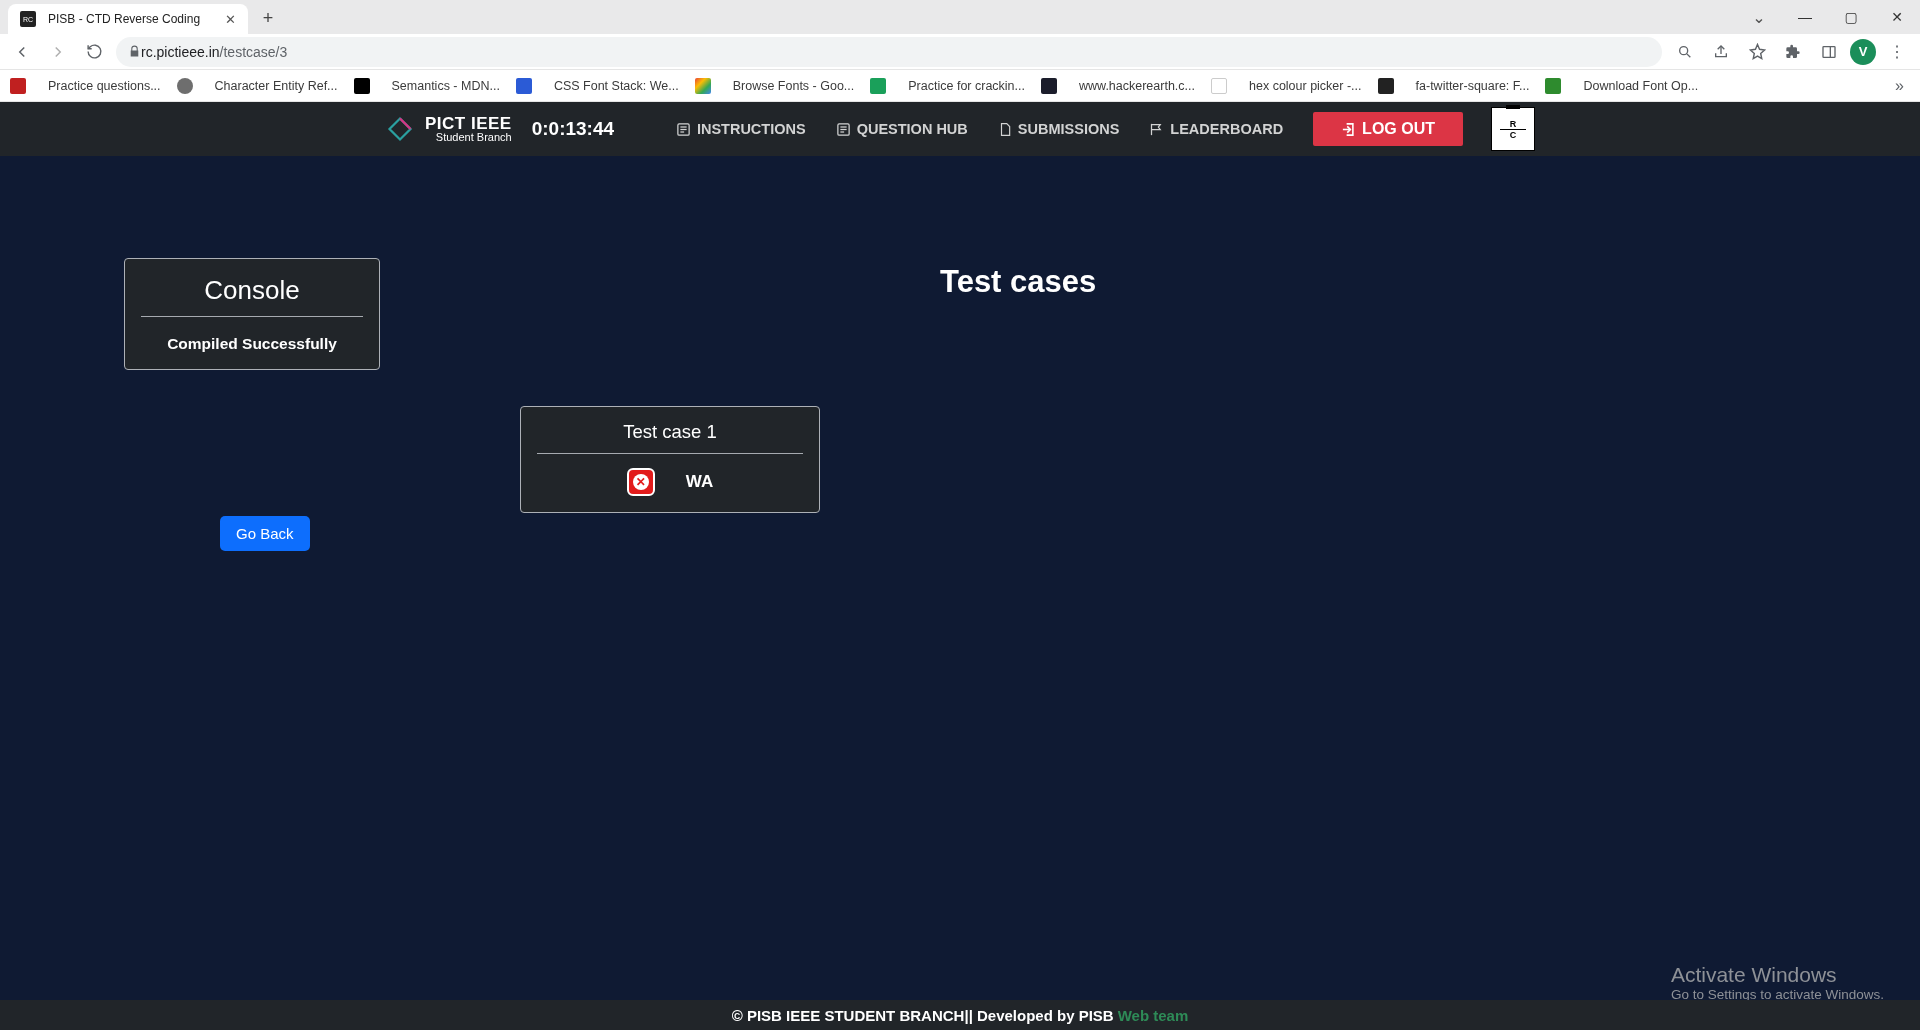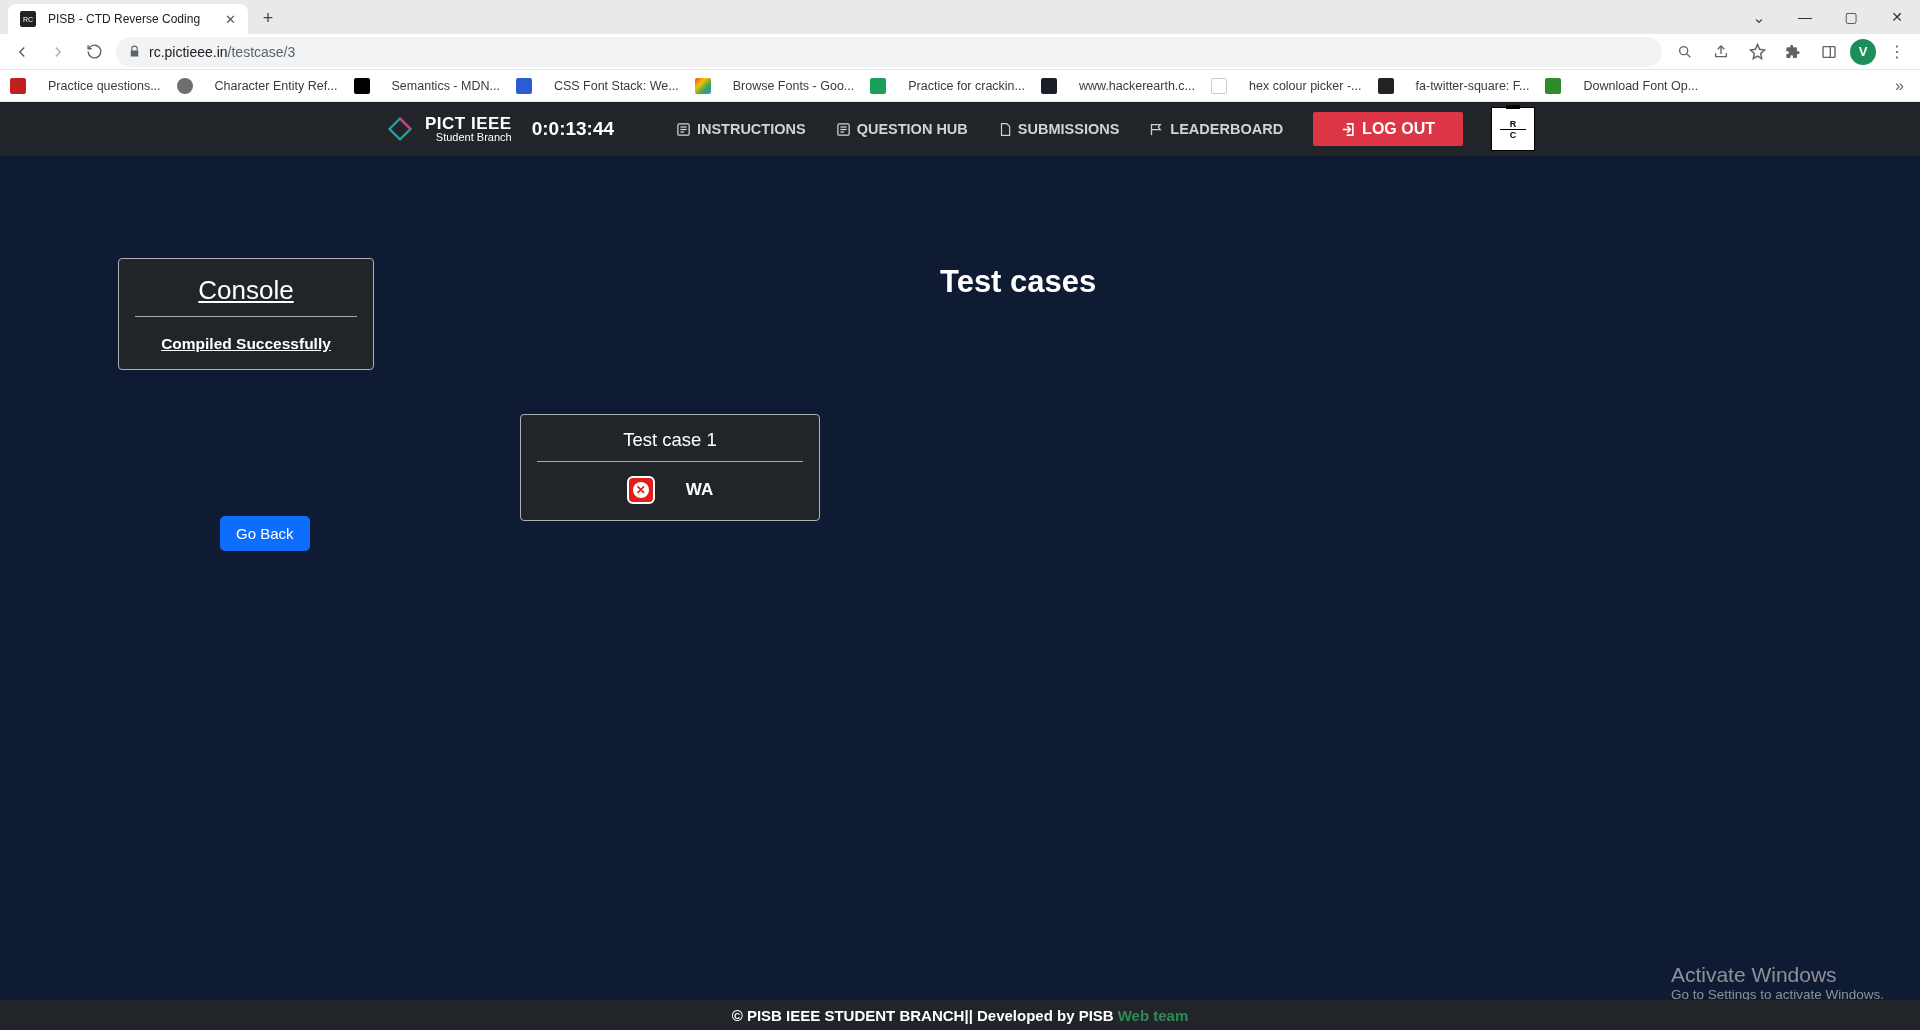--- a/index.html
+++ b/index.html
@@ -12,21 +12,21 @@
   .tab-title { font-size: 12px; color:#222; flex:1; white-space:nowrap; overflow:hidden; text-overflow:ellipsis; }
   .tab-close { font-size:13px; color:#555; cursor:pointer; }
   .newtab { width:28px; height:28px; display:flex; align-items:center; justify-content:center; color:#444; font-size:18px; margin-left:6px; margin-bottom:2px; border-radius:50%; }
   .win-controls { margin-left:auto; display:flex; align-items:center; height:34px; }
   .win-btn { width:46px; height:34px; display:flex; align-items:center; justify-content:center; color:#333; font-size:14px; }
   .chev { width:46px; height:34px; display:flex; align-items:center; justify-content:center; color:#555; }
 
   .toolbar { height: 36px; background:#ffffff; display:flex; align-items:center; padding: 0 8px; gap:8px; border-bottom:1px solid #e5e5e5; }
   .tb-btn { width:28px; height:28px; display:flex; align-items:center; justify-content:center; color:#5f6368; border-radius:50%; }
   .tb-btn.dis { color:#b0b0b0; }
-  .addrbar { flex:1; height:30px; background:#f1f3f4; border-radius:15px; display:flex; align-items:center; padding:0 12px; gap:8px; }
+  .addrbar { flex:1; height:30px; background:#f1f3f4; border-radius:15px; display:flex; align-items:center; padding:0 12px; gap:0; }
   .lock { color:#5f6368; }
   .url-text { font-size:14px; color:#202124; }
   .url-host { color:#202124; }
   .url-path { color:#5f6368; }
   .right-icons { display:flex; align-items:center; gap:6px; }
   .ric { width:30px; height:30px; display:flex; align-items:center; justify-content:center; color:#5f6368; }
   .avatar { width:26px; height:26px; border-radius:50%; background:#1b8e5a; color:#fff; display:flex; align-items:center; justify-content:center; font-size:13px; font-weight:bold; }
 
   .bookmarks { height: 32px; background:#ffffff; display:flex; align-items:center; padding:0 10px; gap:16px; border-bottom:1px solid #e5e5e5; }
   .bm { display:flex; align-items:center; gap:22px; font-size:12.5px; color:#3b3b3b; white-space:nowrap; }
@@ -56,32 +56,32 @@
   .timer { font-size:19px; font-weight:700; margin-left:6px; }
   .nav-spacer { flex:1; }
   .nav-item { display:flex; align-items:center; gap:6px; font-size:14.5px; font-weight:700; color:#d2d3d3; padding:6px 8px; }
   .logout { background:#dc3545; color:#fff; font-weight:700; padding:8px 28px; border-radius:2px; display:flex; align-items:center; gap:6px; margin-left:8px; }
   .rc-logo { width:44px; height:44px; background:#fff; color:#000; display:flex; flex-direction:column; align-items:center; justify-content:center; font-size:9px; font-weight:bold; margin-left:14px; border:1px solid #000; position:relative; }
   .rc-logo::before { content:""; position:absolute; top:-3px; left:50%; transform:translateX(-50%); width:14px; height:4px; background:#000; }
 
   .content { position:relative; height: calc(100% - 54px - 30px); }
 
   .console-card {
-    position:absolute; left:118px; top:102px; width:256px;
+    position:absolute; left:124px; top:102px; width:256px;
     border:1.5px solid #adb1b7; background:#212529; border-radius:4px;
-    padding:16px 18px; text-align:center;text-decoration:underline;
+    padding:16px 18px; text-align:center;
   }
   .console-title { font-size:26px; font-weight:500; padding-bottom:10px; }
   .console-hr { border:none; border-top:1px solid #a6aab0; margin:0 -2px 18px; }
   .console-msg { font-size:15.5px; font-weight:600; }
 
   .testcases-title { position:absolute; left:940px; top:108px; font-size:31px; font-weight:600; }
 
   .tc-card {
-    position:absolute; left:520px; top:258px; width:300px;
+    position:absolute; left:520px; top:250px; width:300px;
     border:1.5px solid #adb1b7; background:#212529; border-radius:4px;
     padding:14px 14px 16px; text-align:center;
   }
   .tc-title { font-size:18.5px; font-weight:500; padding-bottom:10px; }
   .tc-hr { border:none; border-top:1px solid #a6aab0; margin:0 2px 14px; }
   .tc-body { display:flex; align-items:center; justify-content:center; gap:6px; }
   .tc-wa-icon { width:28px; height:28px; background:#e21b1b; border:2px solid #fff; border-radius:6px; display:flex; align-items:center; justify-content:center; }
   .tc-wa-icon-inner { width:16px; height:16px; border-radius:50%; background:#fff; color:#e21b1b; display:flex; align-items:center; justify-content:center; font-weight:900; font-size:12px; }
   .tc-status { font-size:17px; font-weight:700;margin-left:25px; }
 

